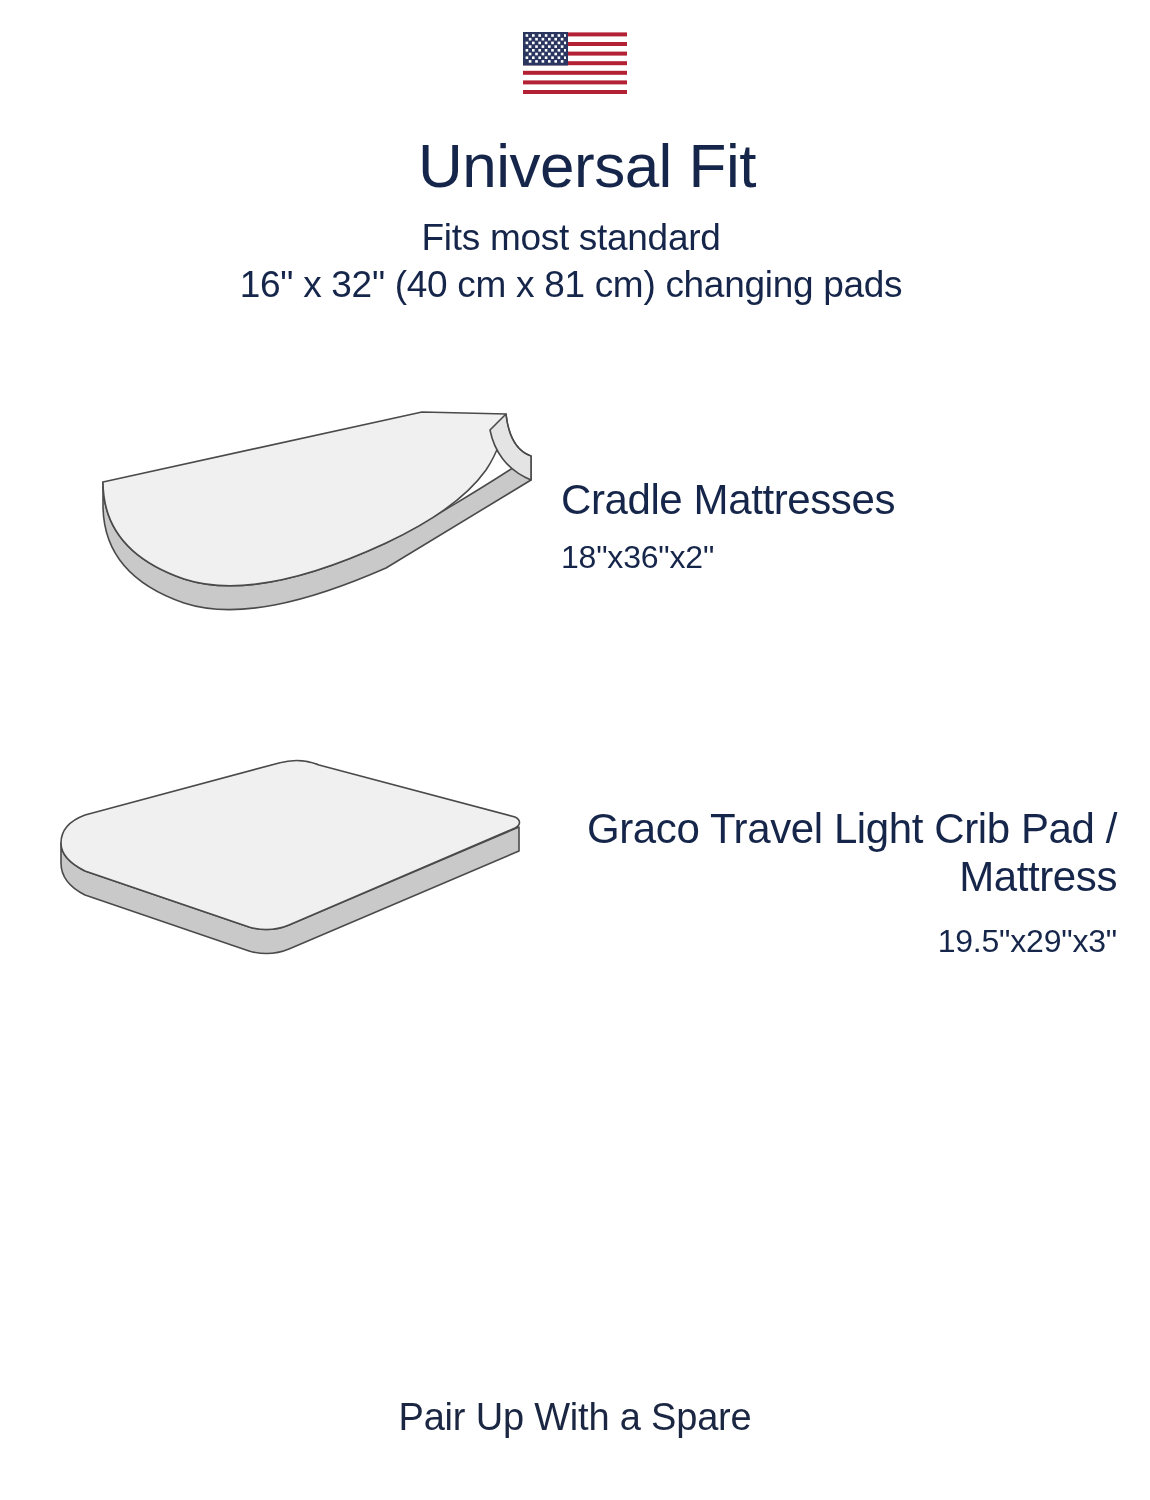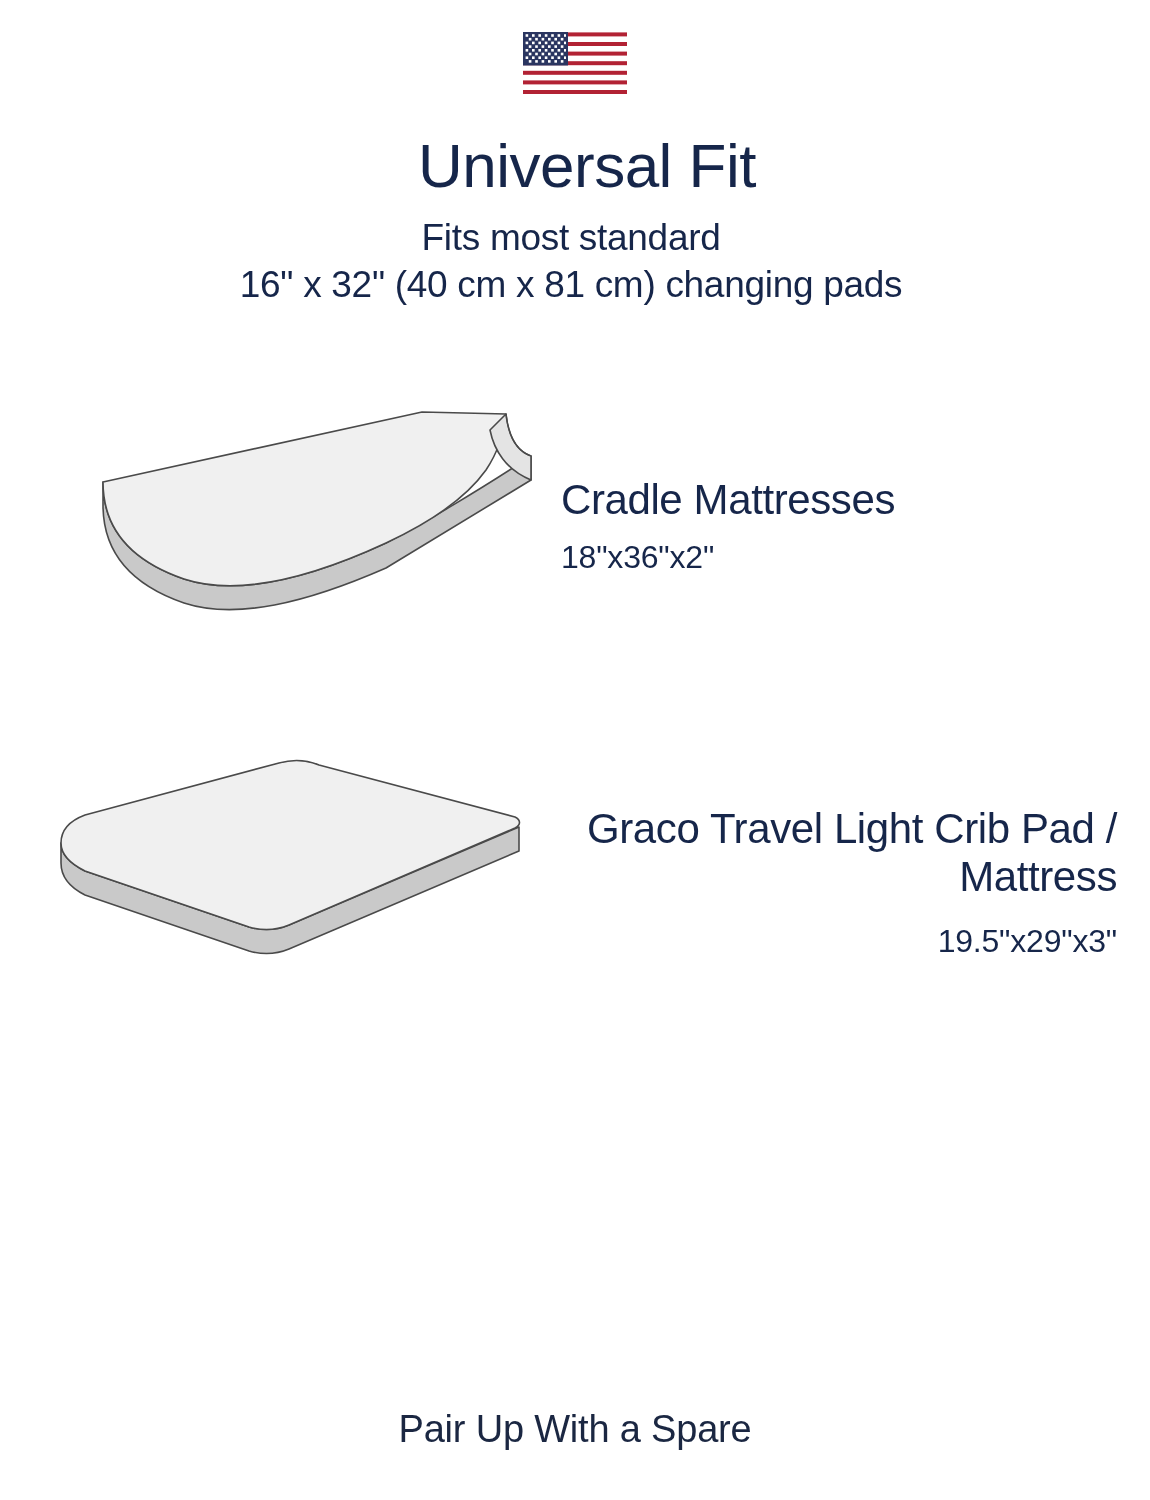--- a/index.html
+++ b/index.html
@@ -111,21 +111,21 @@
     left: 0;
     top: 1392px;
     width: 1150px;
     text-align: center;
   }
   .footer-text {
     font-size: 38px;
     font-weight: 300;
     letter-spacing: -0.2px;
     color: #1b2742;
-    margin: 16px;
+    margin: 4px;
   }
 </style>
 </head>
 <body>
 
 <div class="page">
 
   <div class="flag-wrap">
     <svg class="flag-svg" width="104" height="66" viewBox="0 0 104 66">
 

